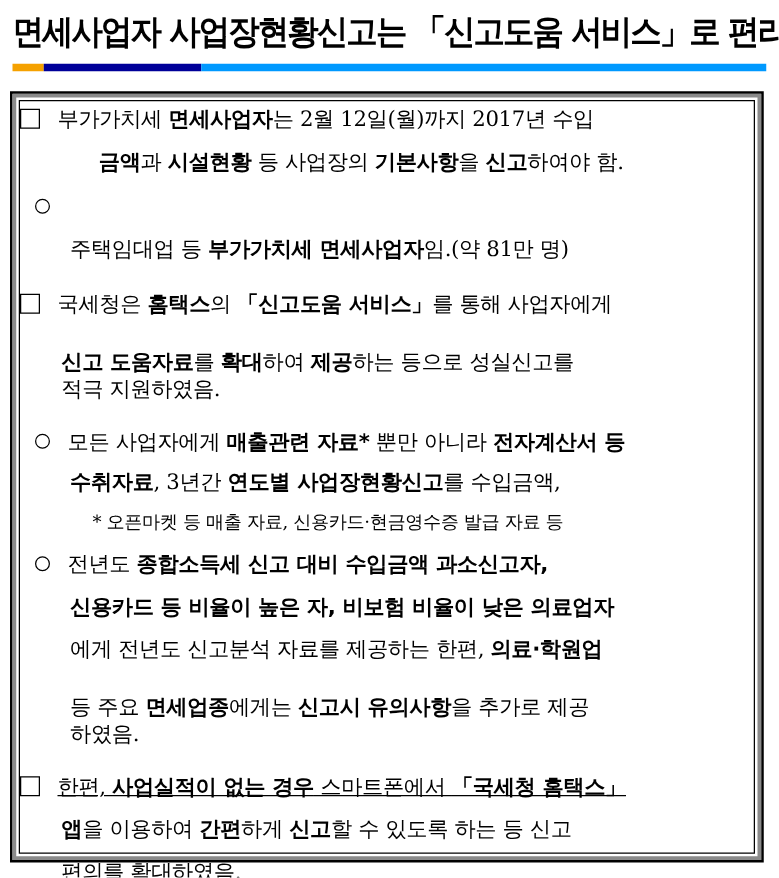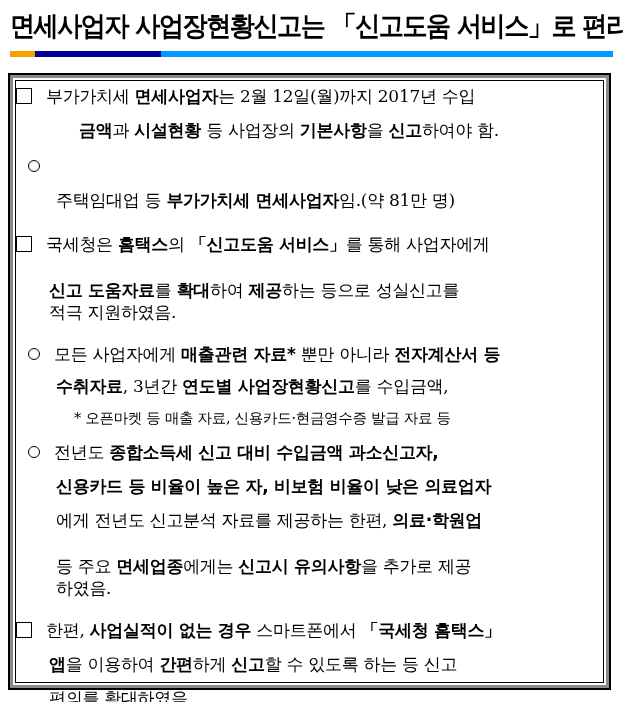--- a/index.html
+++ b/index.html
@@ -45,16 +45,16 @@
   <div class="line" style="left:12px;top:258px;"><span class="circ"></span><span><span>모든 사업자에게 </span><b>매출관련 자료*</b><span> 뿐만 아니라 </span><b>전자계산서 등</b></span></div>
   <div class="line" style="left:40px;top:290px;"><span><b>수취자료</b><span>, 3년간 </span><b>연도별 사업장현황신고</b><span>를 수입금액,</span></span></div>
   <div class="line note" style="left:30px;top:322px;margin-left:28px;">* 오픈마켓 등 매출 자료, 신용카드·현금영수증 발급 자료 등</div>
 
   <div class="line" style="left:12px;top:356px;"><span class="circ"></span><span><span>전년도 </span><b>종합소득세 신고 대비 수입금액 과소신고자,</b></span></div>
   <div class="line" style="left:40px;top:390px;"><span><b>신용카드 등 비율이 높은 자, 비보험 비율이 낮은 의료업자</b></span></div>
   <div class="line" style="left:40px;top:424px;"><span><span>에게 전년도 신고분석 자료를 제공하는 한편, </span><b>의료·학원업</b></span></div>
   <div class="line" style="left:40px;top:458px;margin-top:12px;"><span><span>등 주요 </span><b>면세업종</b><span>에게는 </span><b>신고시 유의사항</b><span>을 추가로 제공</span></span></div>
   <div class="line" style="left:40px;top:492px;"><span><span>하였음.</span></span></div>
 
-  <div class="line" style="left:0;top:534px;"><span class="sq"></span><span><span>한편, </span><b>사업실적이 없는 경우</b><span> 스마트폰에서 </span><b>「국세청 홈택스」</b></span></div>
+  <div class="line" style="left:0;top:534px;text-decoration:underline;"><span class="sq"></span><span><span>한편, </span><b>사업실적이 없는 경우</b><span> 스마트폰에서 </span><b>「국세청 홈택스」</b></span></div>
   <div class="line" style="left:33px;top:568px;"><span><b>앱</b><span>을 이용하여 </span><b>간편</b><span>하게 </span><b>신고</b><span>할 수 있도록 하는 등 신고</span></span></div>
   <div class="line" style="left:33px;top:602px;"><span><span>편의를 확대하였음.</span></span></div>
 </div>
 
 </body></html>

